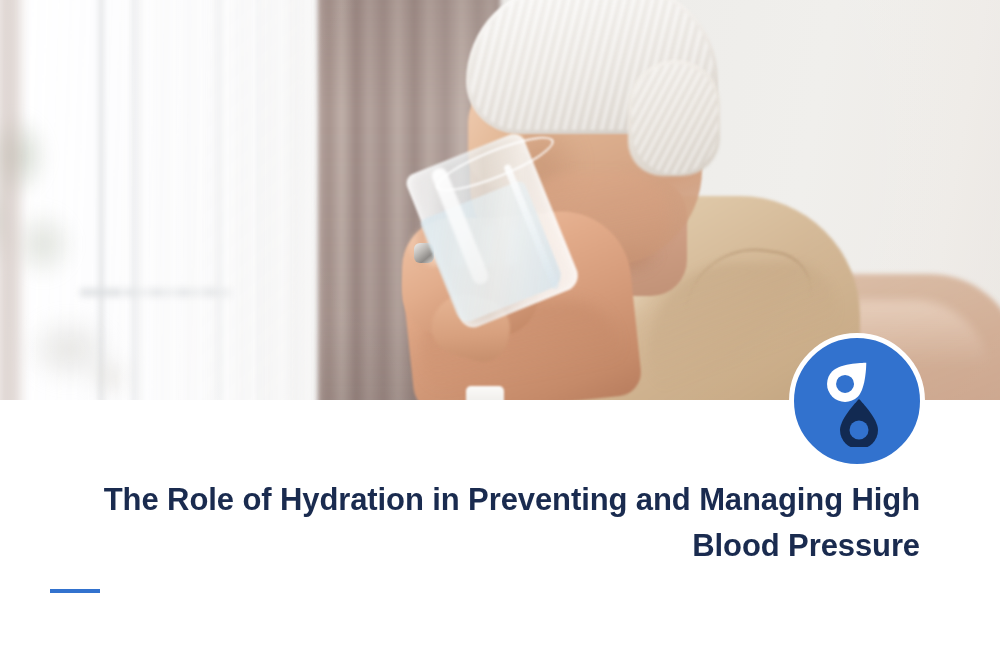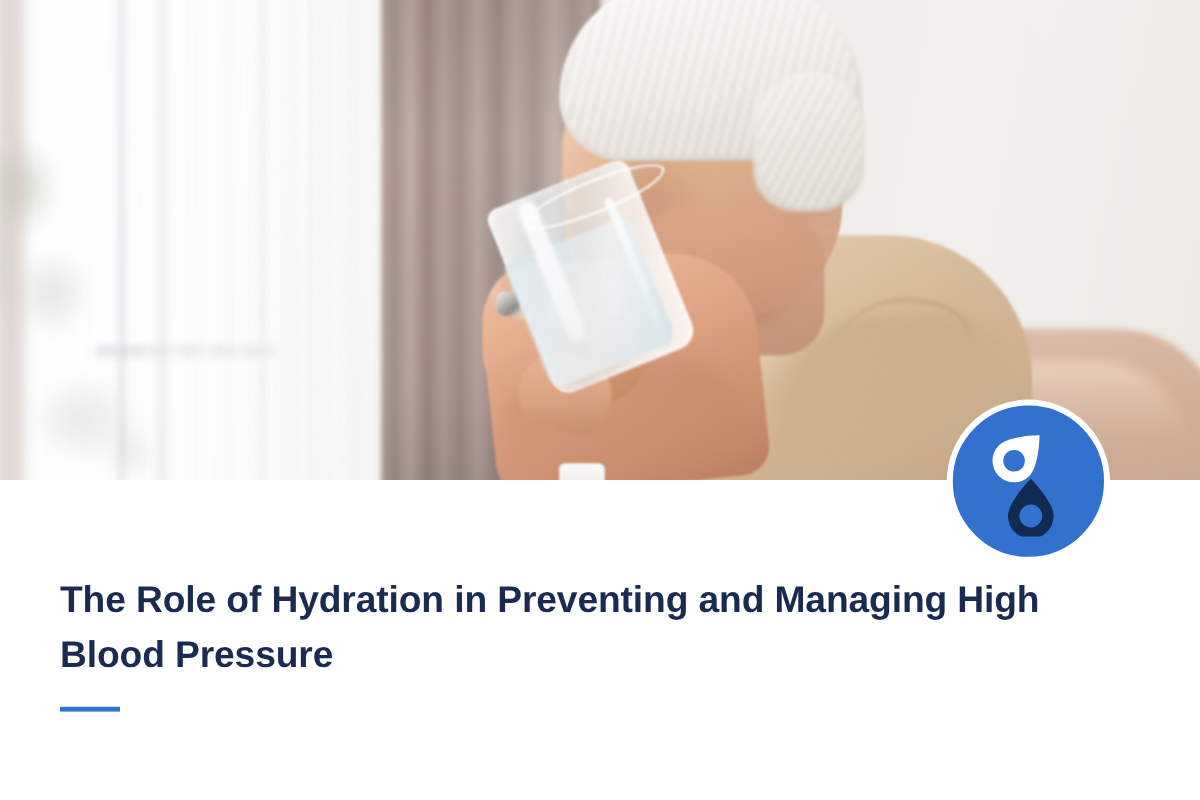--- a/index.html
+++ b/index.html
@@ -576,20 +576,21 @@
   .logo-badge svg { display: block; }
 
   
   .content {
     position: absolute;
     left: 0;
     top: 400px;
     width: 1000px;
     height: 267px;
     background: #ffffff;
+    text-align: right;
   }
 
   .headline {
     position: absolute;
     left: 50px;
     top: 77px;
     width: 870px;
     margin: 0;
     font-family: "Liberation Sans", sans-serif;
     font-size: 31px;

